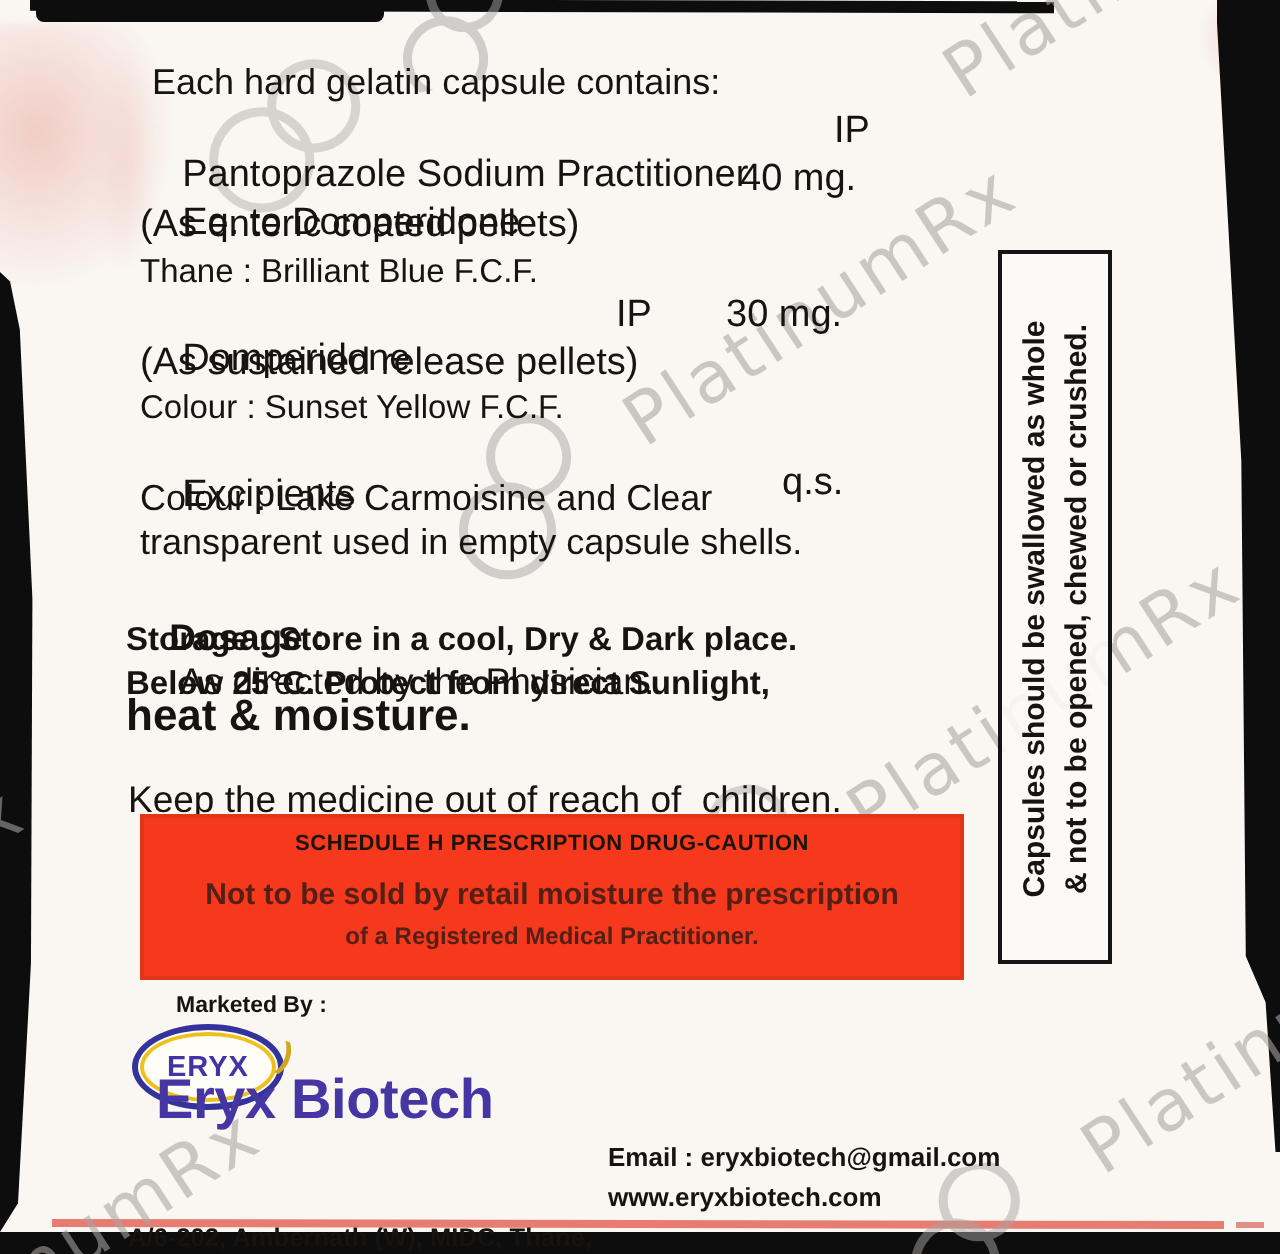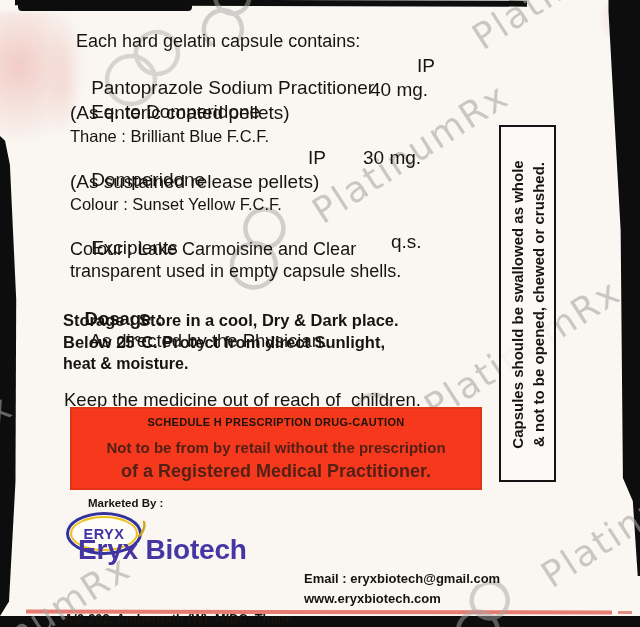--- a/index.html
+++ b/index.html
@@ -52,21 +52,21 @@
   .ln .val{position:absolute;top:0;}
   .t19{font-size:19px;}
   .t18{font-size:18px;}
   .t165{font-size:16.5px;}
   .bold{font-weight:bold;}
   
   .caution{position:absolute;left:70px;top:407px;width:412px;height:83px;
     background:#f6391d;border:2px solid #e23516;box-sizing:border-box;text-align:center;}
   .caution .c1{position:absolute;left:0;right:0;top:7px;font-size:11px;font-weight:bold;letter-spacing:.3px;color:#1d130a;}
   .caution .c2{position:absolute;left:0;right:0;top:30px;font-size:15px;font-weight:600;color:#542015;}
-  .caution .c3{position:absolute;left:0;right:0;top:52px;font-size:18px;font-weight:600;color:#542015;}
+  .caution .c3{position:absolute;left:0;right:0;top:52px;font-size:12px;font-weight:600;color:#542015;}
   
   .vbox{position:absolute;left:499px;top:125px;width:57px;height:357px;
     border:2.5px solid #141414;box-sizing:border-box;background:rgba(252,250,247,.88);}
   .vtext{position:absolute;left:502px;top:479px;width:349px;height:52px;
     transform:rotate(-90deg);transform-origin:0 0;
     text-align:center;font-size:15px;font-weight:bold;line-height:21px;padding-top:5px;box-sizing:border-box;}
   
   .marketed{position:absolute;left:76px;top:497px;font-size:11.5px;font-weight:600;margin-left:12px;}
   .logo-oval{position:absolute;left:66px;top:512px;width:76px;height:43px;
     border:3px solid #33339b;border-radius:50%;box-sizing:border-box;background:#fffdf8;}
@@ -167,26 +167,26 @@
 
   <div class="ln t18" style="top:239px;">Colour : Lake Carmoisine and Clear</div>
   <div class="ln t18" style="top:261px;">transparent used in empty capsule shells.</div>
 
   <div class="ln" style="top:287px;left:64px;font-size:18.5px;">
     <span class="bold">Dosage :</span>
     <span style="margin-left:5px;">As directed by the Physician.</span>
   </div>
   <div class="ln bold" style="top:311px;left:63px;font-size:16.5px;">Storage : Store in a cool, Dry &amp; Dark place.</div>
   <div class="ln bold" style="top:333px;left:63px;font-size:16.5px;">Below 25°C. Protect from direct Sunlight,</div>
-  <div class="ln bold" style="top:355px;left:63px;font-size:16px;">heat &amp; moisture.</div>
+  <div class="ln bold" style="top:345px;left:63px;font-size:22px;">heat &amp; moisture.</div>
   <div class="ln" style="top:389px;left:64px;font-size:18.5px;">Keep the medicine out of reach of  children.</div>
 
   <div class="caution" style="background: rgb(246, 57, 29); border-color: rgb(226, 53, 22);">
     <div class="c1">SCHEDULE H PRESCRIPTION DRUG-CAUTION</div>
-    <div class="c2">Not to be from by retail without the prescription</div>
+    <div class="c2">Not to be sold by retail moisture the prescription</div>
     <div class="c3">of a Registered Medical Practitioner.</div>
   </div>
 
   <div class="vbox"></div>
   <div class="vtext">
     <div>Capsules should be swallowed as whole</div>
     <div>&amp; not to be opened, chewed or crushed.</div>
   </div>
 
   <div class="marketed">Marketed By :</div>

